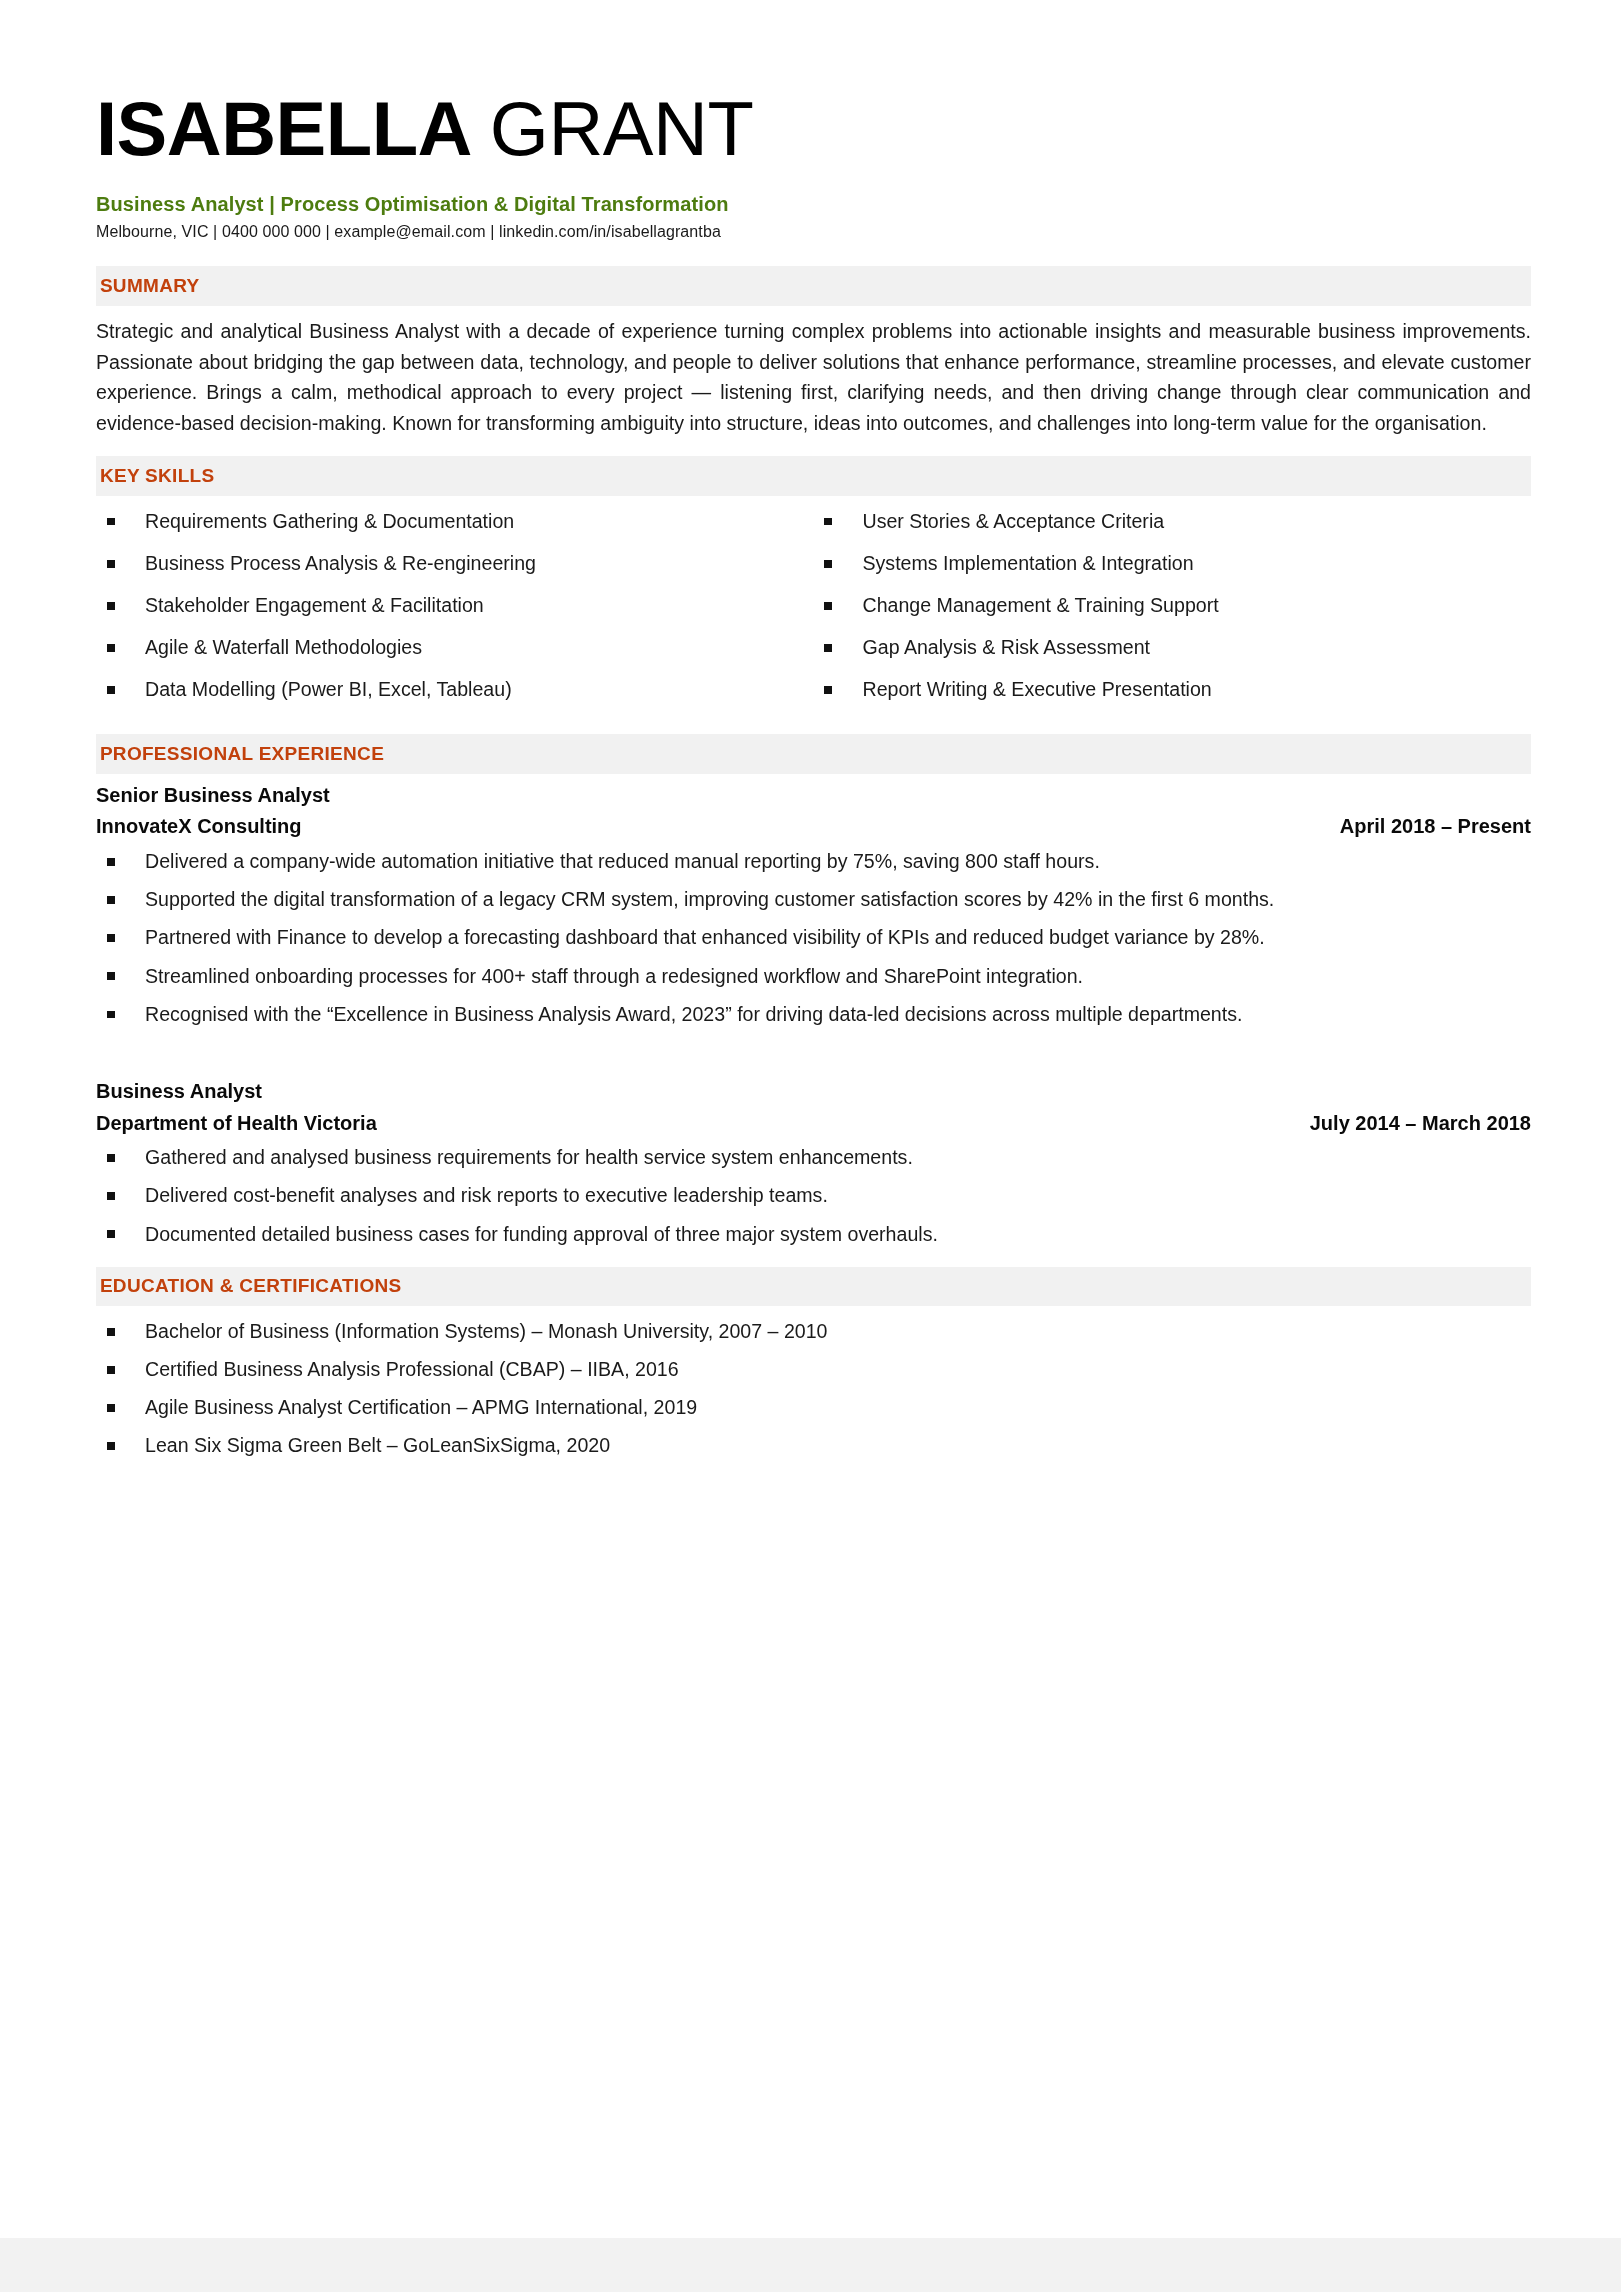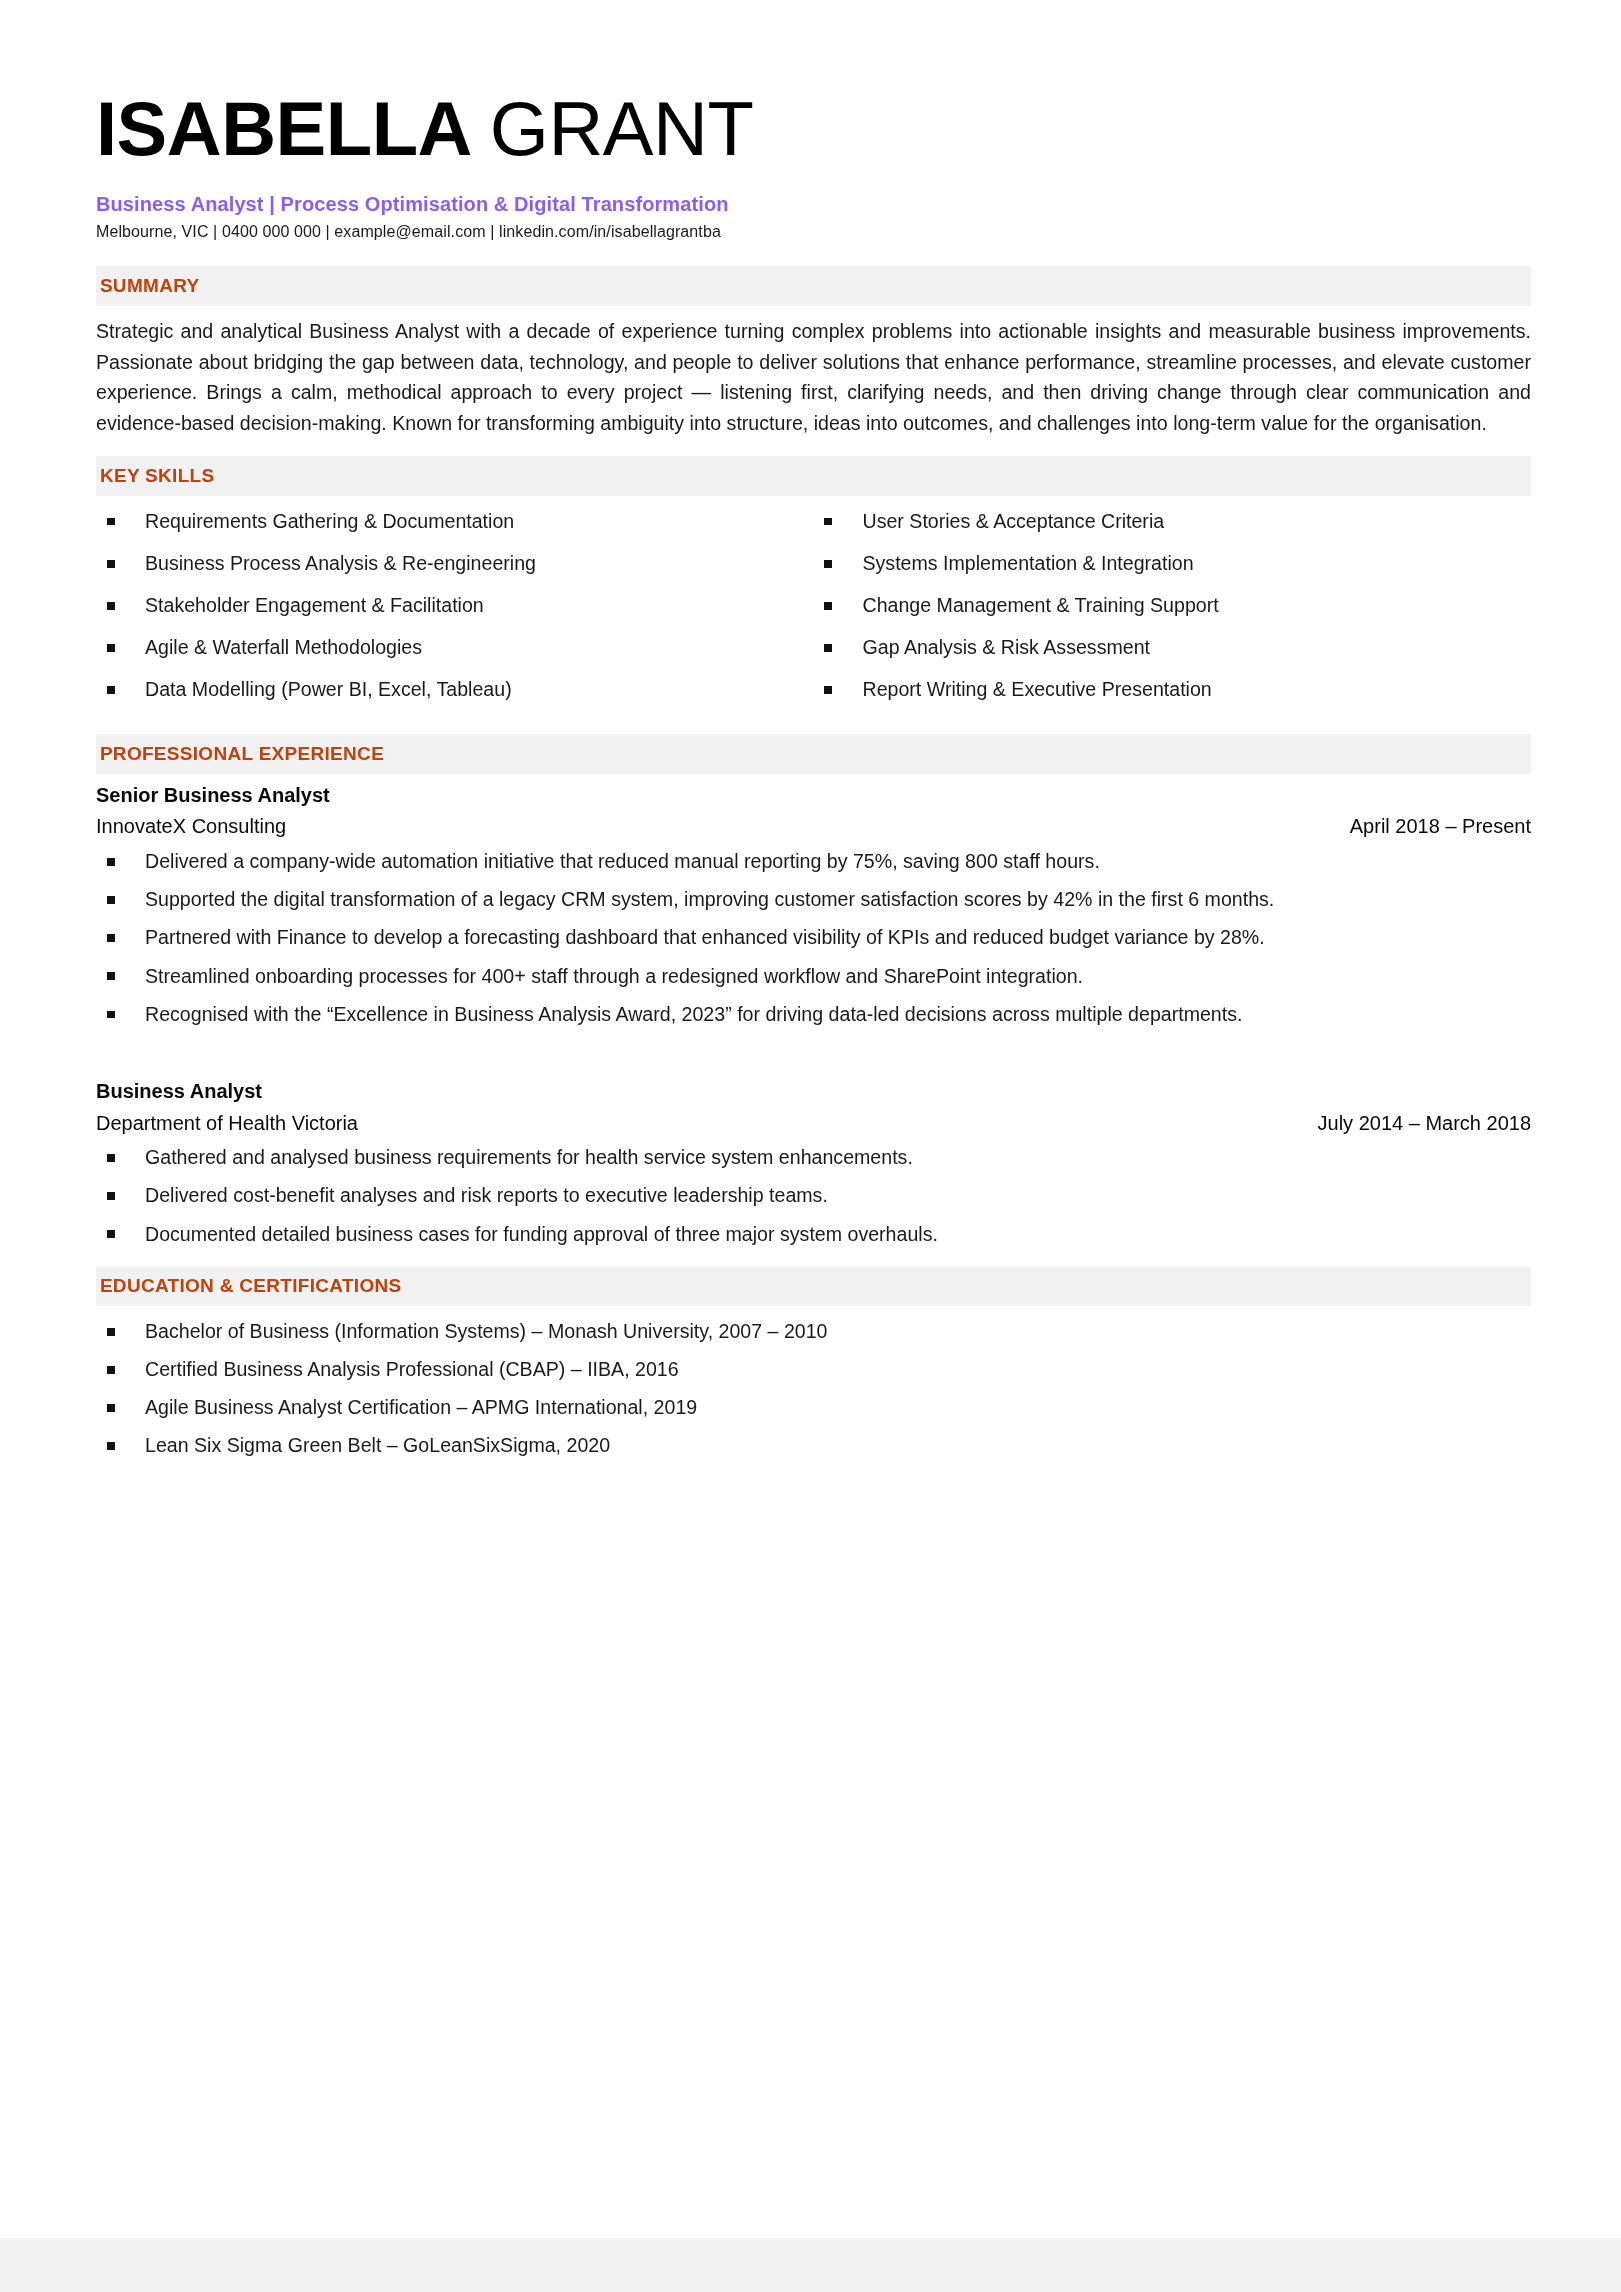--- a/index.html
+++ b/index.html
@@ -39,21 +39,21 @@
   }
   .name-first {
     font-weight: 700;
   }
   .name-last {
     font-weight: 400;
   }
   .headline {
     font-size: 20px;
     font-weight: 700;
-    color: #8b5cf6;
+    color: #4d7c0f;
     margin: 0 0 6.9px 0;
     letter-spacing: 0.1px;
   }
   .contact {
     font-size: 16px;
     font-weight: 400;
     color: #1a1a1a;
     margin: 0 0 25.5px 0;
     letter-spacing: 0.1px;
   }
@@ -122,21 +122,21 @@
     margin: 7.8px 0 8.8px 0;
   }
   .job-row {
     display: flex;
     justify-content: space-between;
     align-items: baseline;
     margin: 0 0 7.8px 0;
   }
   .job-company, .job-dates {
     font-size: 20px;
-    font-weight: 400;
+    font-weight: 700;
     color: #0a0a0a;
   }
   .exp-bullets > li {
     margin-bottom: 5.9px;
   }
   .job-gap {
     height: 35px;
   }
   .edu-list > li {
     margin-bottom: 10.8px;

